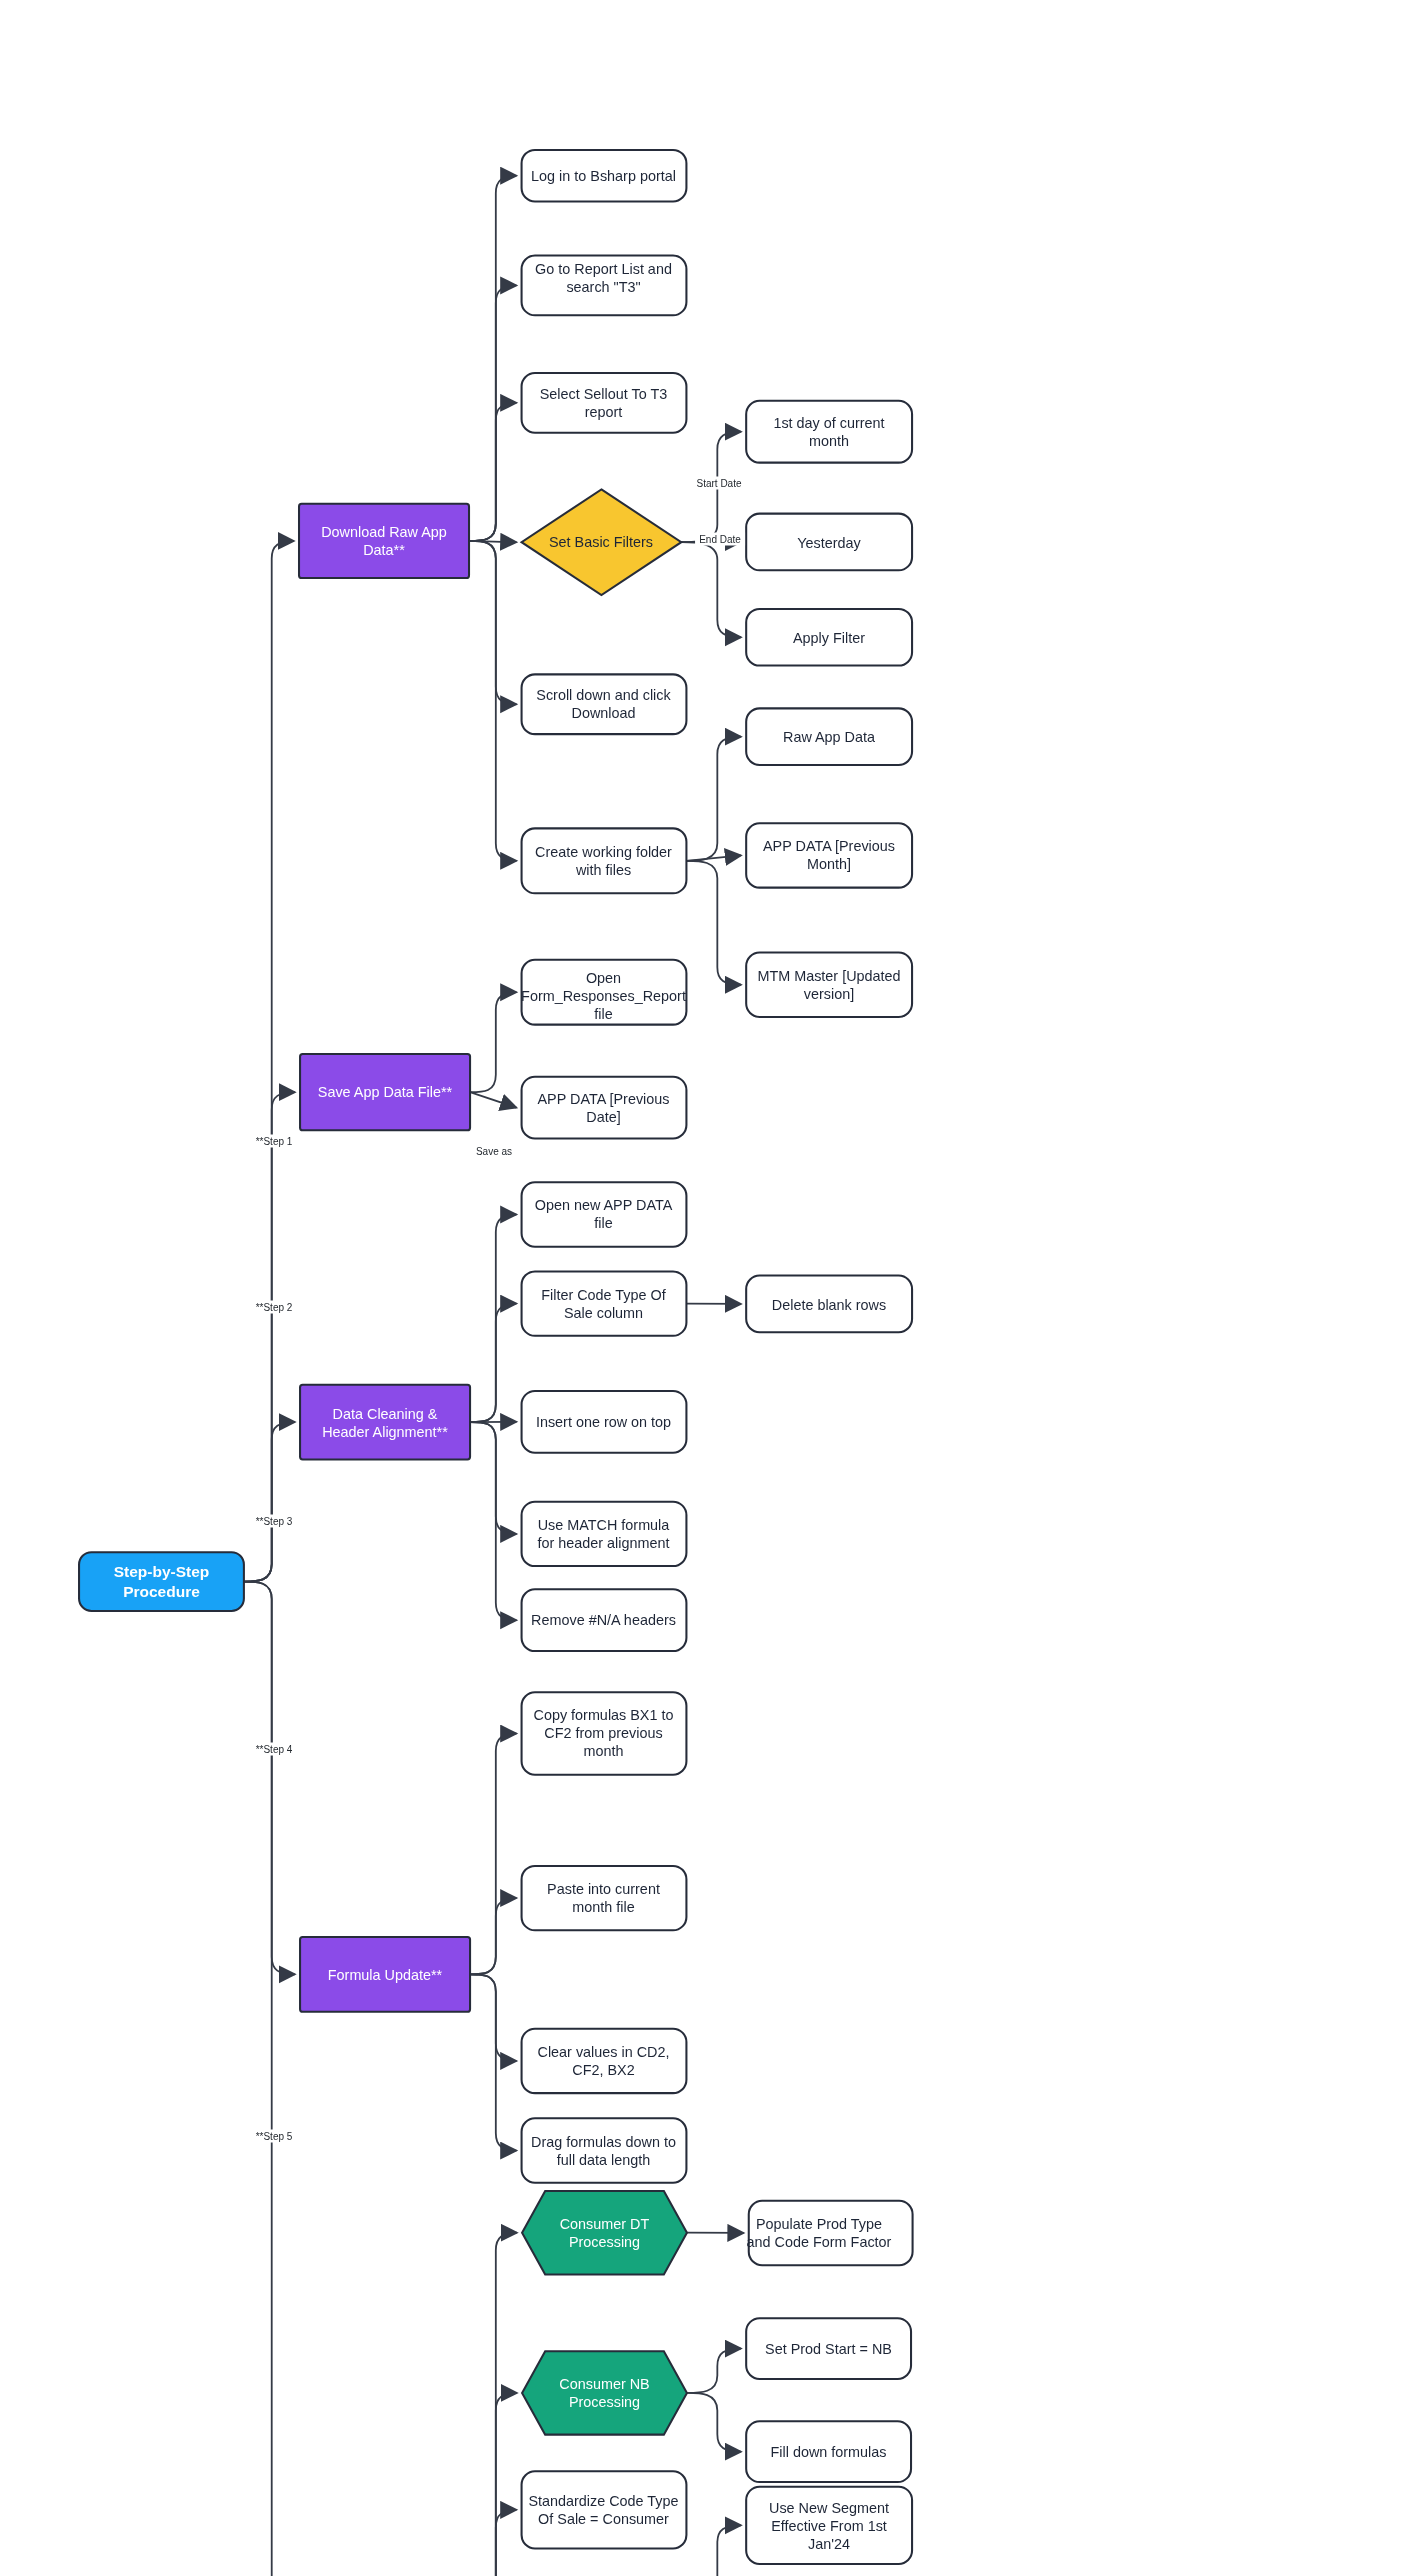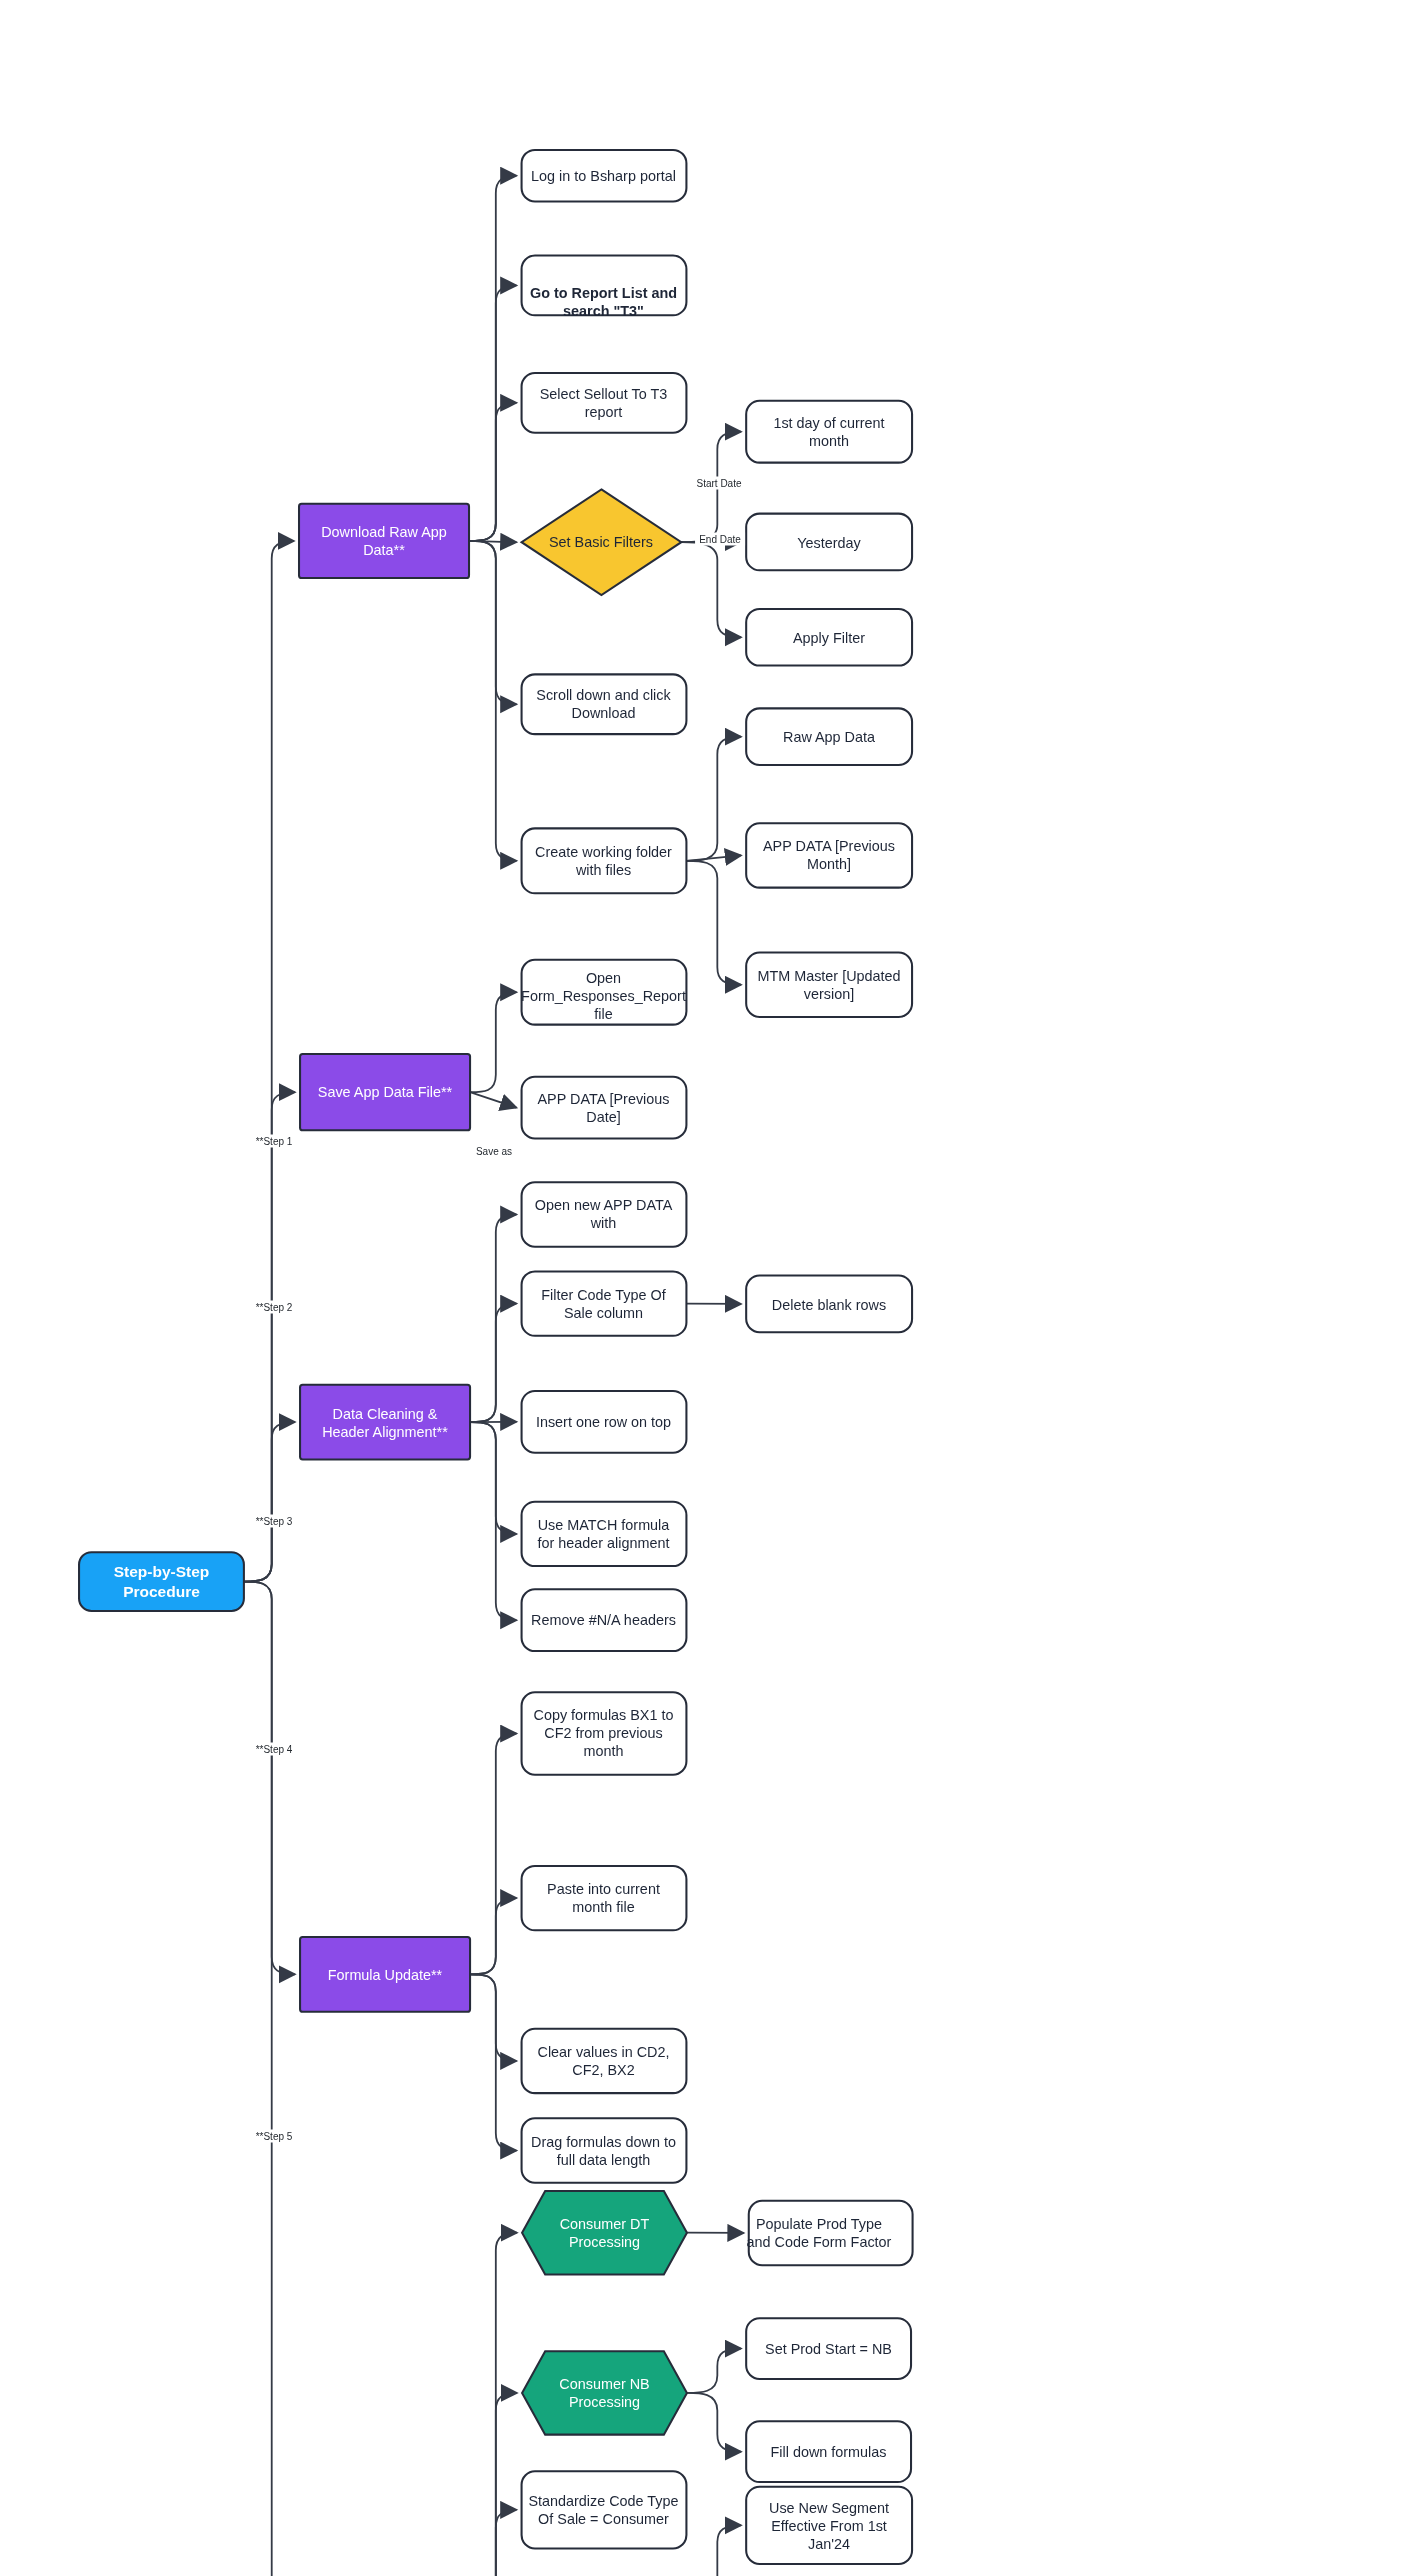--- a/index.html
+++ b/index.html
@@ -126,34 +126,34 @@
       <ellipse cx="2466" cy="6186" rx="159" ry="52" fill="#15a57c" stroke="#262c3a" stroke-width="4"></ellipse>
       <ellipse cx="2468" cy="6448" rx="161" ry="52" fill="#15a57c" stroke="#262c3a" stroke-width="4"></ellipse>
     </svg>
   <div id="label-layer">
       <div class="node-label light bold" style="left: 79px; top: 1552px; width: 165px; height: 59px;">Step-by-Step Procedure</div>
       <div class="node-label light" style="left: 299px; top: 504px; width: 170px; height: 74px;">Download Raw App Data**</div>
       <div class="node-label light" style="left: 300px; top: 1054px; width: 170px; height: 76px;">Save App Data File**</div>
       <div class="node-label light" style="left: 300px; top: 1385px; width: 170px; height: 75px;">Data Cleaning &amp; Header Alignment**</div>
       <div class="node-label light" style="left: 300px; top: 1937px; width: 170px; height: 75px;">Formula Update**</div>
       <div class="node-label" style="left: 521px; top: 150px; width: 165px; height: 52px;">Log in to Bsharp portal</div>
-      <div class="node-label" style="left: 521px; top: 272px; width: 165px; height: 60px; font-weight: bold;">Go to Report List and search "T3"</div>
+      <div class="node-label" style="left: 521px; top: 248px; width: 165px; height: 60px;">Go to Report List and search "T3"</div>
       <div class="node-label" style="left: 521px; top: 373px; width: 165px; height: 60px;">Select Sellout To T3 report</div>
       <div class="node-label" style="left: 521px; top: 489px; width: 160px; height: 106px; padding: 0px 17.5px;">Set Basic Filters</div>
       <div class="node-label" style="left: 746px; top: 401px; width: 166px; height: 62px;">1st day of current month</div>
       <div class="node-label" style="left: 746px; top: 514px; width: 166px; height: 57px;">Yesterday</div>
       <div class="node-label" style="left: 746px; top: 609px; width: 166px; height: 57px;">Apply Filter</div>
       <div class="node-label" style="left: 521px; top: 674px; width: 165px; height: 60px;">Scroll down and click Download</div>
       <div class="node-label" style="left: 521px; top: 828px; width: 165px; height: 65px;">Create working folder with files</div>
       <div class="node-label" style="left: 746px; top: 708px; width: 166px; height: 57px;">Raw App Data</div>
       <div class="node-label" style="left: 746px; top: 823px; width: 166px; height: 64px;">APP DATA [Previous Month]</div>
       <div class="node-label" style="left: 746px; top: 953px; width: 166px; height: 64px;">MTM Master [Updated version]</div>
       <div class="node-label" style="left: 521px; top: 960px; width: 165px; height: 72px;">Open Form_Responses_Report file</div>
       <div class="node-label" style="left: 521px; top: 1077px; width: 165px; height: 62px; border-radius: 16px;">APP DATA [Previous Date]</div>
-      <div class="node-label" style="left: 521px; top: 1182px; width: 165px; height: 64px;">Open new APP DATA with</div>
+      <div class="node-label" style="left: 521px; top: 1182px; width: 165px; height: 64px;">Open new APP DATA file</div>
       <div class="node-label" style="left: 521px; top: 1272px; width: 165px; height: 64px;">Filter Code Type Of Sale column</div>
       <div class="node-label" style="left: 746px; top: 1276px; width: 166px; height: 57px;">Delete blank rows</div>
       <div class="node-label" style="left: 521px; top: 1391px; width: 165px; height: 62px;">Insert one row on top</div>
       <div class="node-label" style="left: 521px; top: 1502px; width: 165px; height: 64px;">Use MATCH formula for header alignment</div>
       <div class="node-label" style="left: 521px; top: 1589px; width: 165px; height: 62px;">Remove #N/A headers</div>
       <div class="node-label" style="left: 521px; top: 1692px; width: 165px; height: 82px;">Copy formulas BX1 to CF2 from previous month</div>
       <div class="node-label" style="left: 521px; top: 1866px; width: 165px; height: 64px;">Paste into current month file</div>
       <div class="node-label" style="left: 521px; top: 2029px; width: 165px; height: 64px;">Clear values in CD2, CF2, BX2</div>
       <div class="node-label" style="left: 521px; top: 2119px; width: 165px; height: 64px;">Drag formulas down to full data length</div>
       <div class="node-label light" style="left: 522px; top: 2191px; width: 165px; height: 83px;">Consumer DT Processing</div>

